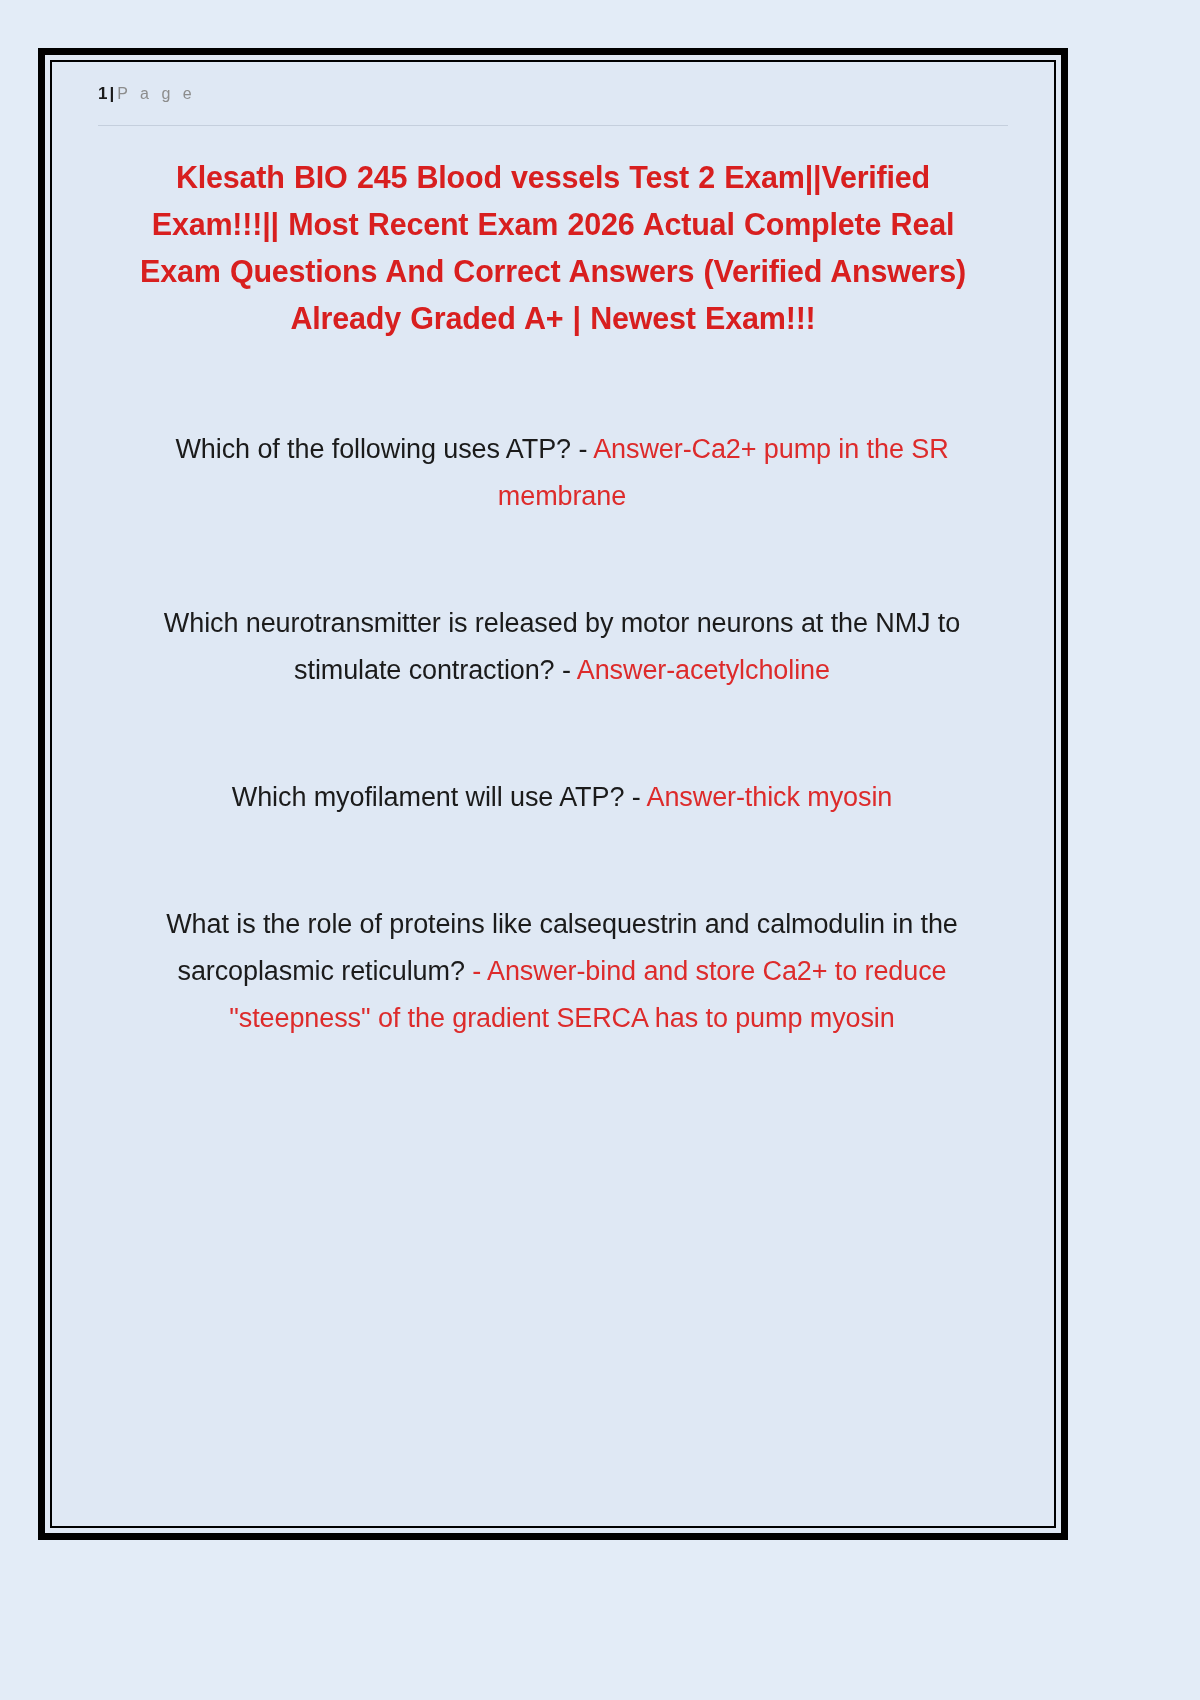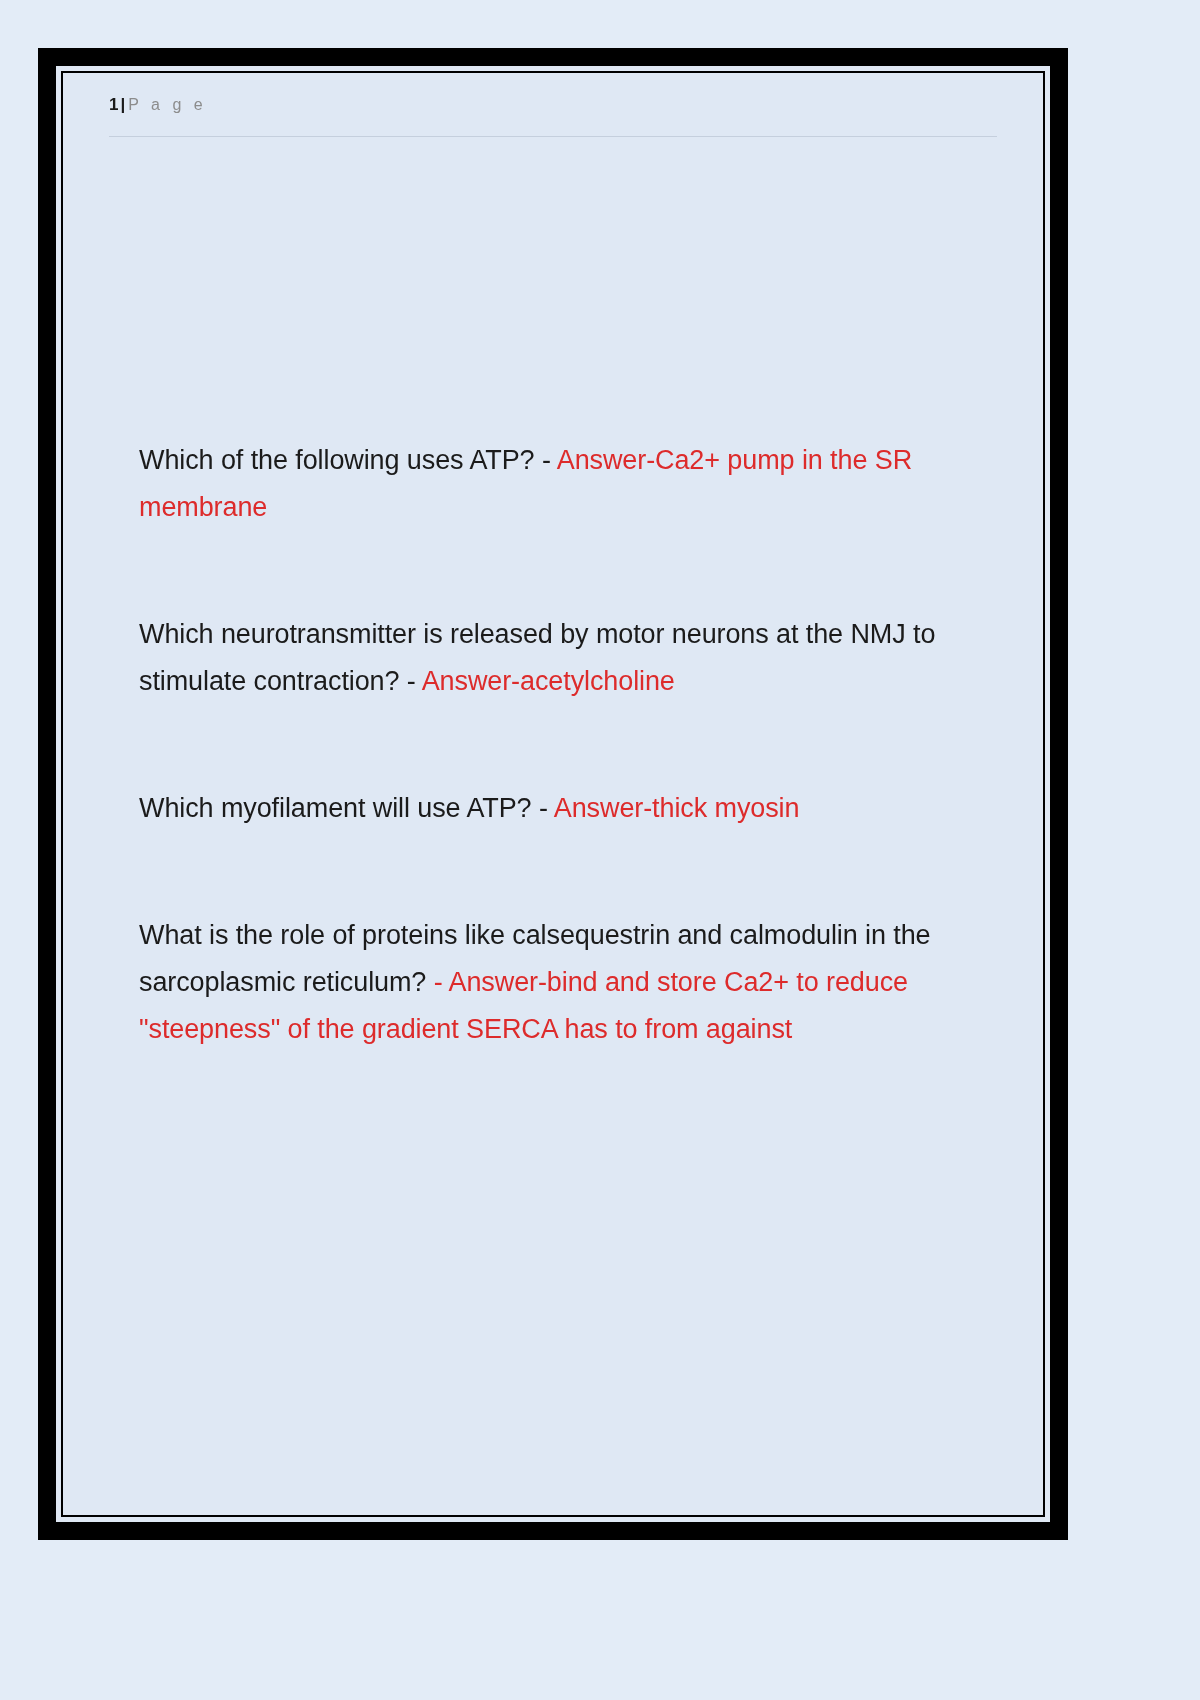--- a/index.html
+++ b/index.html
@@ -15,21 +15,21 @@
   }
 
   
   .page-outer {
     position: absolute;
     left: 38px;
     top: 48px;
     width: 1030px;
     height: 1492px;
     background: #000000;
-    padding: 18px;
+    padding: 7px;
     box-sizing: border-box;
   }
   .page-mid {
     width: 100%;
     height: 100%;
     background: #dfe8f4;
     padding: 5px;
     box-sizing: border-box;
   }
   .page-inner {
@@ -84,20 +84,21 @@
     letter-spacing: -0.2px;
     word-spacing: 1px;
   }
 
   
   .qa-list {
     position: absolute;
     left: 76px;
     right: 58px;
     top: 364px;
+    text-align: center;
   }
   .qa-block {
     font-size: 27px;
     line-height: 47px;
     color: #1b1b1b;
     margin-bottom: 80px;
     letter-spacing: -0.1px;
   }
   .qa-block:last-child { margin-bottom: 0; }
 
@@ -110,37 +111,38 @@
 <body>
 
 <div class="page-outer">
   <div class="page-mid">
     <div class="page-inner">
 
       <div class="page-header">
         <span class="page-num">1</span><span class="page-sep">|</span><span class="page-word">P a g e</span>
       </div>
 
+      <div class="doc-title">Klesath BIO 245 Blood vessels Test 2 Exam||Verified Exam!!!|| Most Recent Exam 2026 Actual Complete Real Exam Questions And Correct Answers (Verified Answers) Already Graded A+ | Newest Exam!!!</div>
 
       <div class="qa-list">
 
         <div class="qa-block">
           <span class="q-text">Which of the following uses ATP?</span><span> </span><span class="dash-dark">-</span><span> </span><span class="a-text">Answer-Ca2+ pump in the SR membrane</span>
         </div>
 
         <div class="qa-block">
           <span class="q-text">Which neurotransmitter is released by motor neurons at the NMJ to stimulate contraction?</span><span> </span><span class="dash-dark">-</span><span> </span><span class="a-text">Answer-acetylcholine</span>
         </div>
 
         <div class="qa-block">
           <span class="q-text">Which myofilament will use ATP?</span><span> </span><span class="dash-dark">-</span><span> </span><span class="a-text">Answer-thick myosin</span>
         </div>
 
         <div class="qa-block">
-          <span class="q-text">What is the role of proteins like calsequestrin and calmodulin in the sarcoplasmic reticulum?</span><span> </span><span class="dash-red">-</span><span> </span><span class="a-text">Answer-bind and store Ca2+ to reduce "steepness" of the gradient SERCA has to from against</span>
+          <span class="q-text">What is the role of proteins like calsequestrin and calmodulin in the sarcoplasmic reticulum?</span><span> </span><span class="dash-red">-</span><span> </span><span class="a-text">Answer-bind and store Ca2+ to reduce "steepness" of the gradient SERCA has to pump myosin</span>
         </div>
 
 
       </div>
 
     </div>
   </div>
 </div>
 
 </body></html>

